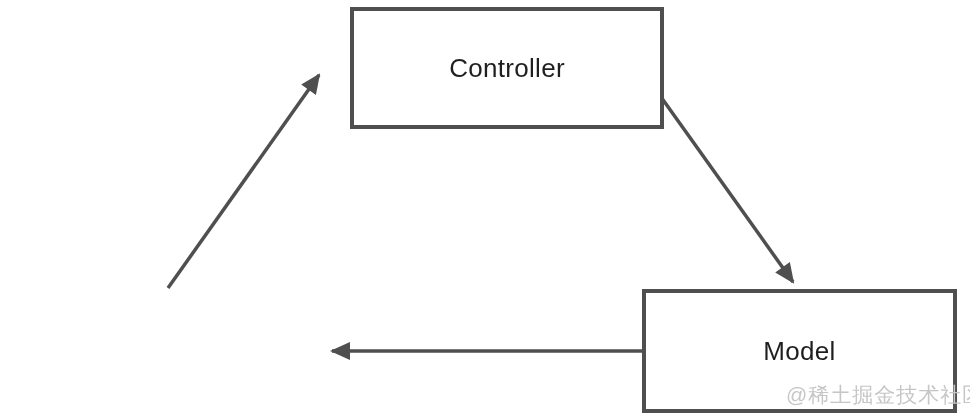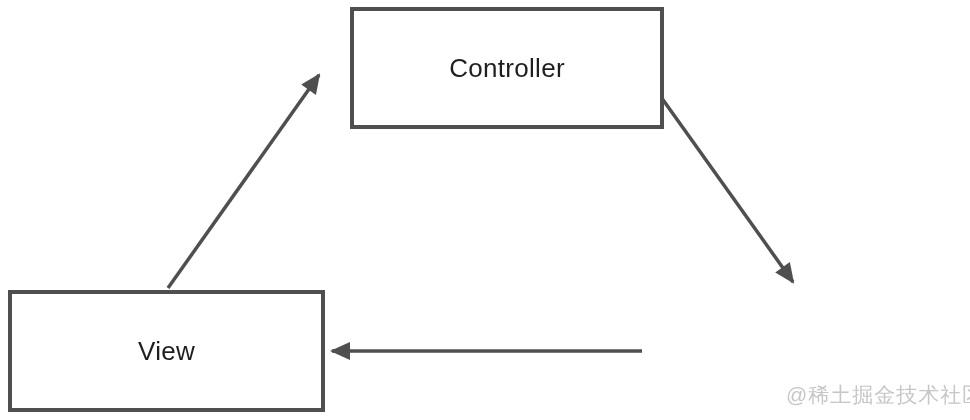--- a/index.html
+++ b/index.html
@@ -78,20 +78,20 @@
     </defs>
     <line class="edge" x1="168" y1="288" x2="319" y2="75" marker-end="url(#arrowhead)"></line>
     <line class="edge" x1="641" y1="69" x2="793" y2="282" marker-end="url(#arrowhead)"></line>
     <line class="edge" x1="642" y1="351" x2="332" y2="351" marker-end="url(#arrowhead)"></line>
   </svg>
 
   <div class="node node-controller">
     <span class="node-label">Controller</span>
   </div>
 
-  <div class="node node-view">
-    <span class="node-label">View</span>
+
+  <div class="node node-model">
+    <span class="node-label">Model</span>
   </div>
-
 
   <div class="watermark">@稀土掘金技术社区</div>
 
 </div>
 
 </body></html>

